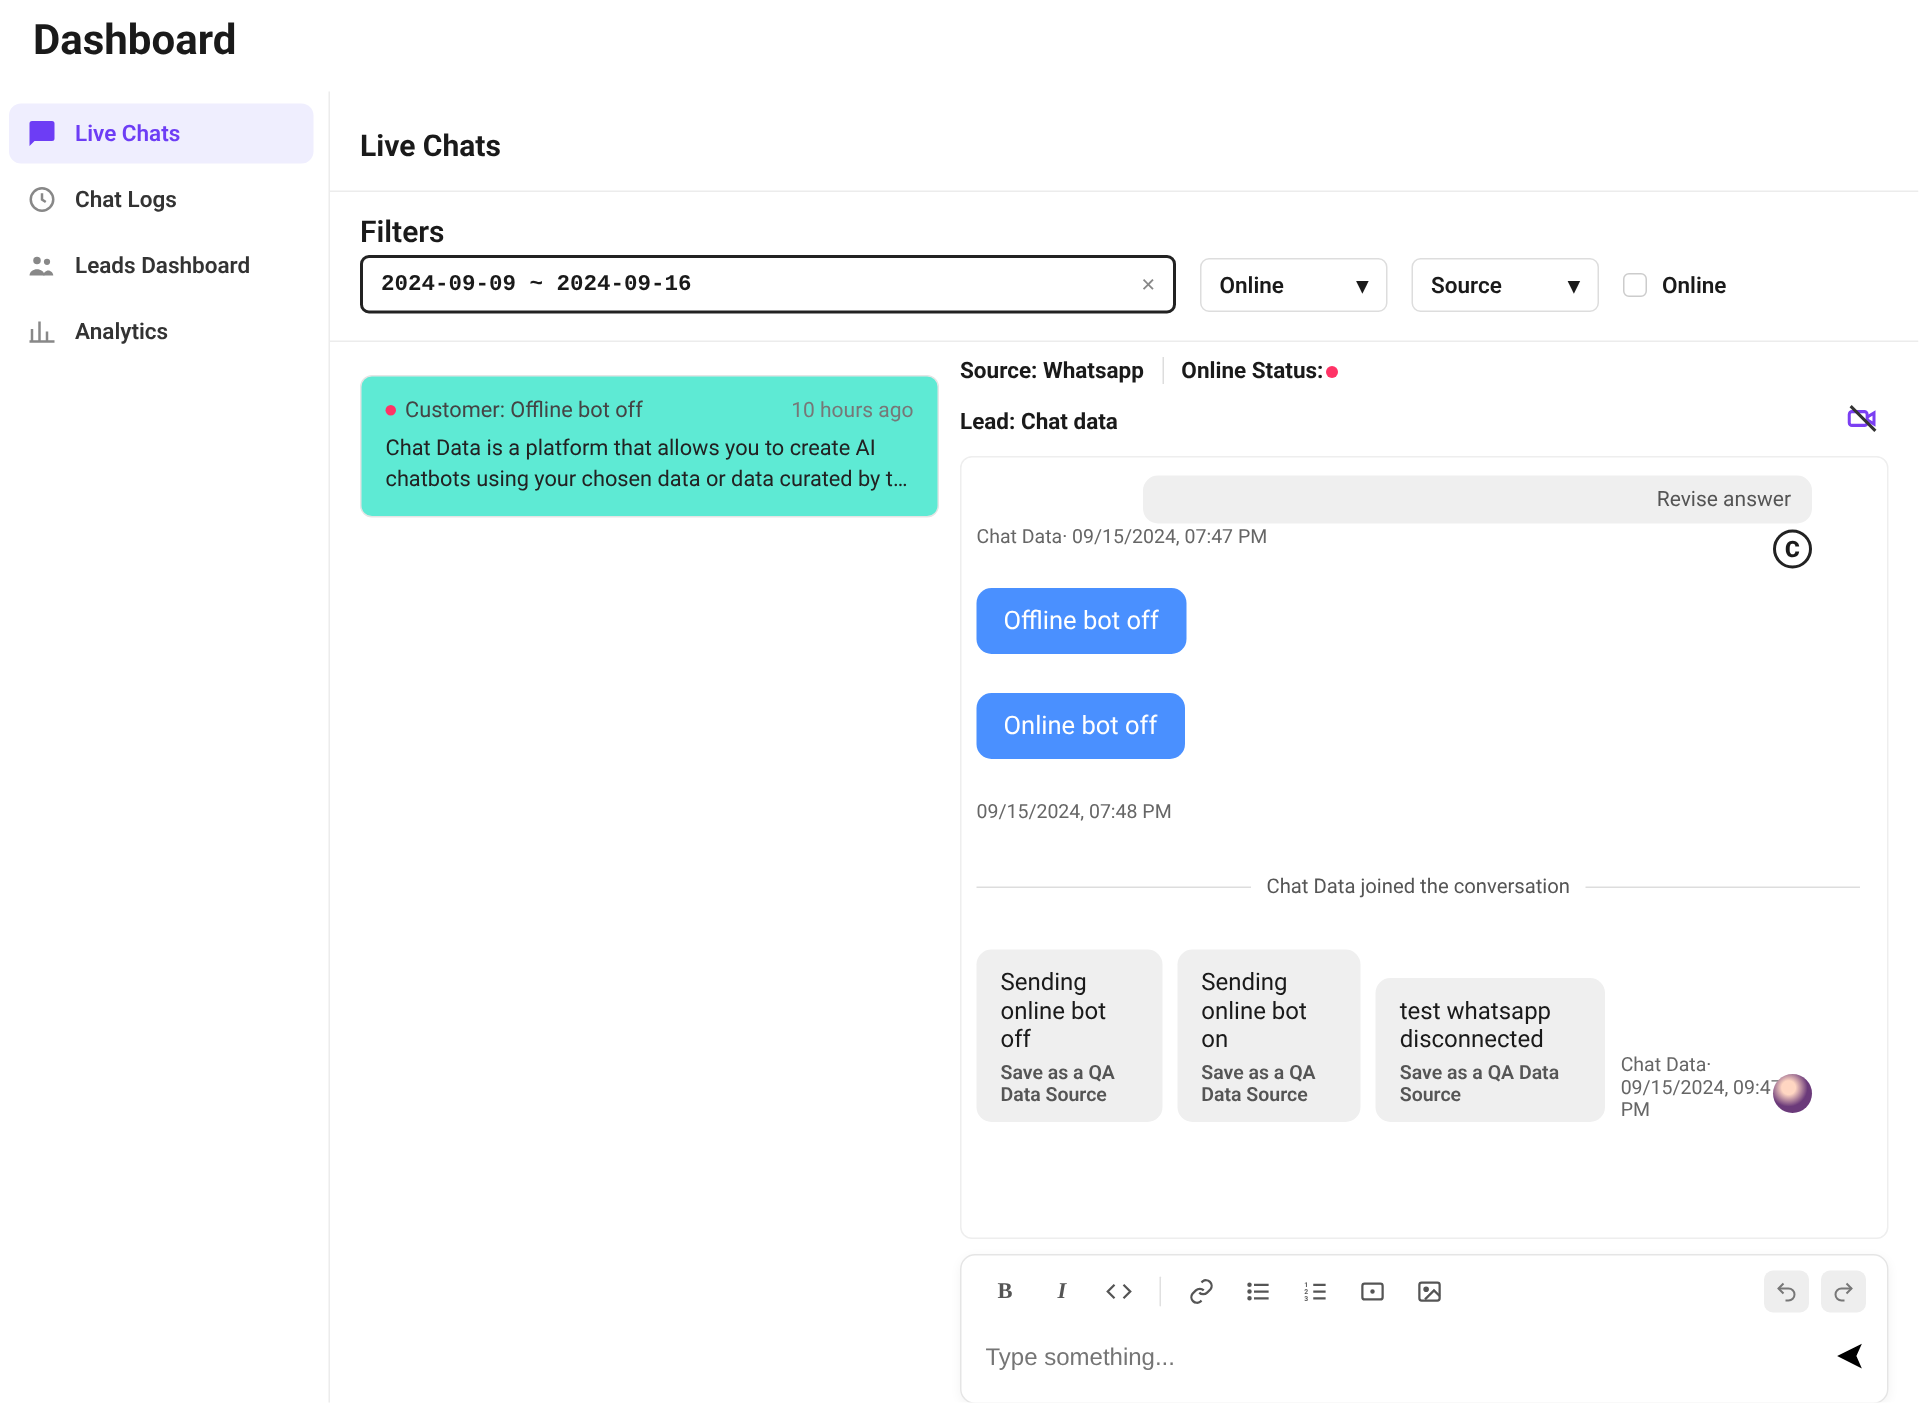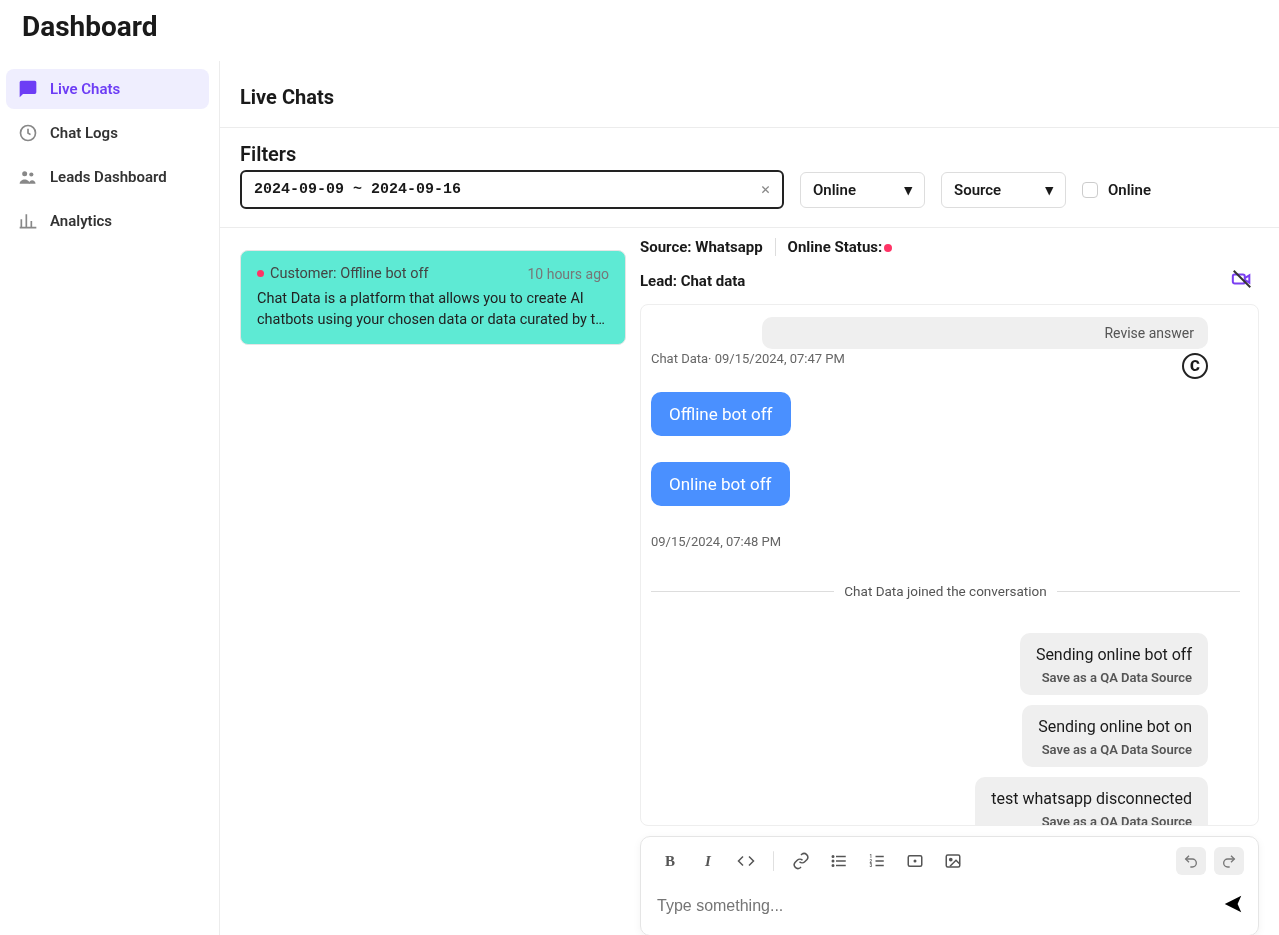--- a/index.html
+++ b/index.html
@@ -61,21 +61,21 @@
   .timestamp.right { align-self: flex-end; padding-right: 32px; }
   .avatar { width: 26px; height: 26px; border-radius: 50%; position: absolute; }
   .avatar.bot { right: 0px; top: 36px; border: 2px solid #222; display: flex; align-items: center; justify-content: center; font-weight: 900; font-size: 15px; }
   .avatar.human { right: 0px; bottom: 6px; background: radial-gradient(circle at 40% 35%, #ffd6c2 20%, #6b3a7a 55%); }
   
   .sysline { display: flex; align-items: center; gap: 10px; margin: 8px 0; }
   .sysline .line { flex: 1; height: 1px; background: #ddd; }
   .sysline .txt { font-size: 13.5px; color: #555; }
   
   .top-bot-block { position: relative; margin-right: 32px; }
-  .human-block { position: relative; margin-right: 32px; display: flex; flex-direction: column; align-items: flex-end; gap: 10px; }
+  .human-block { position: relative; margin-right: 32px; display: flex; flex-direction: row; align-items: flex-end; gap: 10px; }
   
   .editor { border: 1px solid #e5e5e5; border-radius: 10px; margin-top: 6px; box-shadow: 0 2px 8px rgba(0,0,0,0.05); }
   .toolbar { display: flex; align-items: center; padding: 10px 14px; gap: 8px; border-bottom: 0; }
   .tool { width: 30px; height: 28px; display: flex; align-items: center; justify-content: center; color: #555; cursor: pointer; border-radius: 4px; font-size: 15px; font-weight: 700; }
   .tool.sep { width: 1px; height: 20px; background: #e0e0e0; cursor: default; margin: 0 4px; }
   .tool-spacer { flex: 1; }
   .tool.box { background: #eee; border-radius: 6px; }
   .compose-row { display: flex; align-items: center; padding: 6px 14px 14px; }
   .compose-input { flex: 1; border: none; outline: none; font-size: 16px; color: #888; padding: 6px 2px; }
   .send-btn { color: #000; cursor: pointer; }

